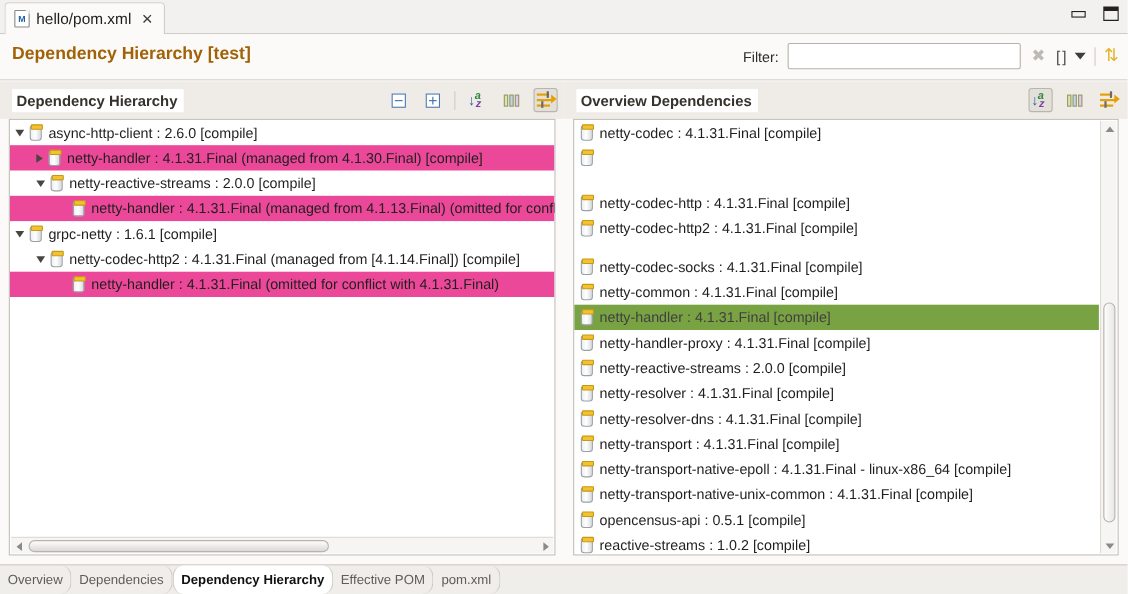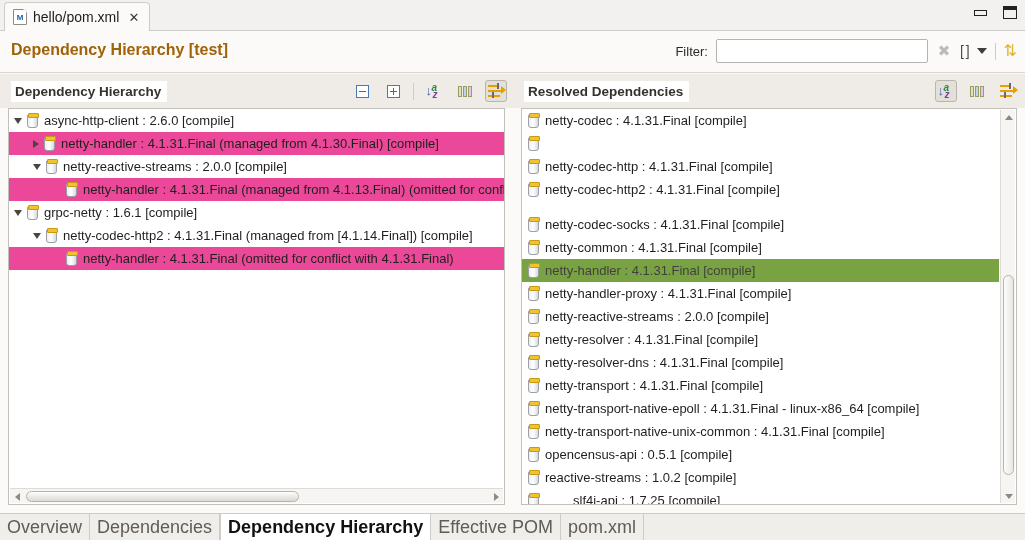--- a/index.html
+++ b/index.html
@@ -203,22 +203,23 @@
   }
 
   
   .bottabs {
     position: absolute; left: 0; bottom: 0; width: 1025px; height: 27px;
     background: #f0eeea; border-top: 1px solid #cfcbc6;
     display: flex; align-items: stretch;
   }
   .btab {
     display: flex; align-items: center; padding: 4px 7px;
-    font-size: 18px; color: #605c57;
+    font-size: 12px; color: #605c57;
     border-right: 1px solid #cfcbc6;
+    border-radius: 10px;
   }
   .btab.active {
     background: #ffffff; color: #111; font-weight: bold;
     border-left: 1px solid #cfcbc6;
   }
 </style>
 </head>
 <body>
 
 <div class="tabstrip">
@@ -337,21 +338,21 @@
       <span class="arrow rt">
           <i class="caretr"></i>
         </span>
       <span class="hthumb" style="left:16px; width:273px;"></span>
     </div>
   </div>
 </div>
 
 <div class="panel" style="left:513px; top:74px; width:512px; height:439px;">
   <div class="panel-head">
-    <span class="panel-title">Resolved Dependencies</span>
+    <span class="panel-title">Overview Dependencies</span>
     <span class="panel-tools">
       <span class="tbtn pressed">
         <i class="sortaz">
             <span class="arw">↓</span>
             <span class="la">a</span>
             <span class="lz">z</span>
           </i>
       </span>
       <span class="tbtn">
           <i class="cols">
@@ -374,21 +375,21 @@
   </div>
   <div class="listbox">
     <div id="resolved-rows">
         <div class="row" style="padding-left: 6px;">
           <span class="jar"></span>
           <span>netty-codec : 4.1.31.Final [compile]</span>
         </div>
         <div class="row" style="padding-left: 6px;">
           <span class="jar"></span>
         </div>
-        <div class="row" style="padding-left: 6px;">
+        <div class="row" style="padding-left: 6px; margin-top: 18px;">
           <span class="jar"></span>
           <span>netty-codec-http : 4.1.31.Final [compile]</span>
         </div>
         <div class="row" style="padding-left: 6px;">
           <span class="jar"></span>
           <span>netty-codec-http2 : 4.1.31.Final [compile]</span>
         </div>
         <div class="row" style="padding-left: 6px; margin-top: 12px;">
           <span class="jar"></span>
           <span>netty-codec-socks : 4.1.31.Final [compile]</span>

